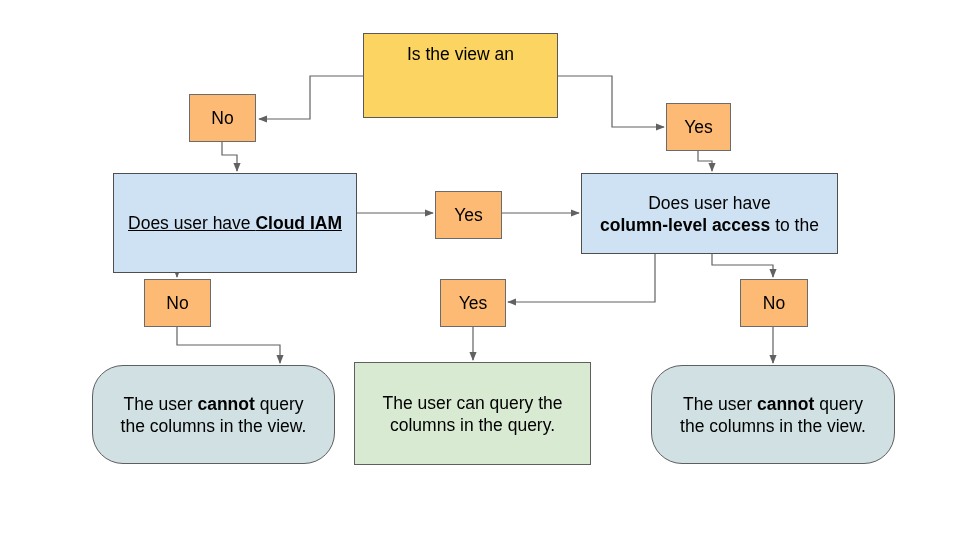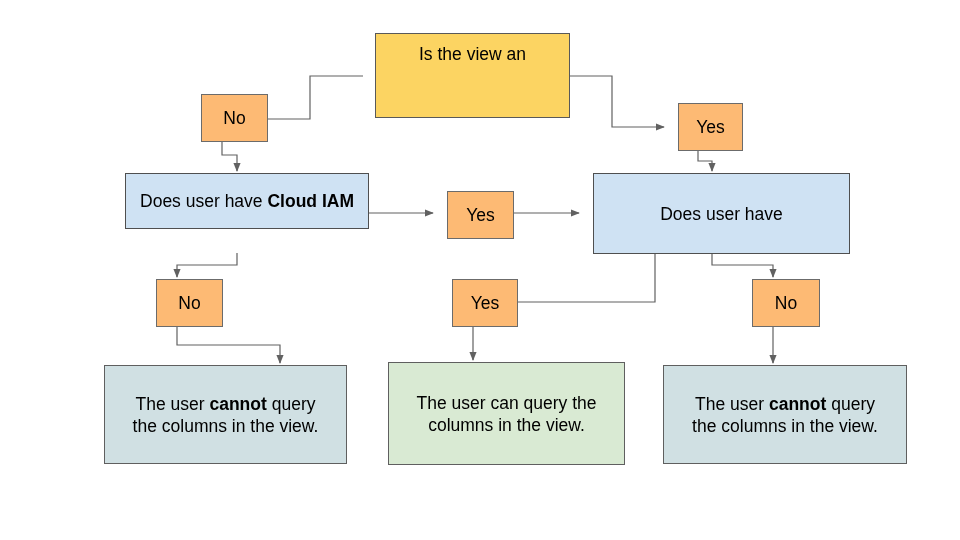--- a/index.html
+++ b/index.html
@@ -1,40 +1,40 @@
 <!DOCTYPE html>
 <html><head>
 <meta charset="utf-8">
 <style>
   html,body{margin:0;padding:0;background:#fff;}
   .stage{position:relative;width:960px;height:540px;background:#ffffff;overflow:hidden;
          font-family:"Liberation Sans","DejaVu Sans",sans-serif;color:#000;}
   .wires{position:absolute;left:0;top:0;width:960px;height:540px;pointer-events:none;}
   .node{position:absolute;display:flex;flex-direction:column;align-items:center;justify-content:center;
         font-size:17.5px;line-height:22px;border:1px solid #5f5f5f;
-        box-sizing:border-box;margin-left:12px;}
+        box-sizing:border-box;}
   .node .ln{display:block;white-space:nowrap;}
   .plain{background:#fdba74;border-color:#6b6b6b;}
   .q-yellow{background:#FCD462;border-color:#595959;justify-content:flex-start;padding-top:9px;}
   .q-blue{background:#CFE2F3;border-color:#4f4f4f;}
-  .o-gray{background:#D0E0E3;border-color:#5f5f5f;}
+  .o-gray{background:#D0E0E3;border-color:#5f5f5f;border-radius:31px;}
   .o-green{background:#D9EAD3;border-color:#5f5f5f;}
   b{font-weight:bold;}
   
   #n-root   {left:363px;top:33px; width:195px;height:85px;}
   #n-no1    {left:189px;top:94px; width:67px; height:48px;}
   #n-yes1   {left:666px;top:103px;width:65px; height:48px;}
-  #n-iam    {left:113px;top:173px;width:244px;height:56px;}
+  #n-iam    {left:113px;top:173px;width:244px;height:100px;text-decoration:underline;}
   #n-yesmid {left:435px;top:191px;width:67px; height:48px;}
   #n-col    {left:581px;top:173px;width:257px;height:81px;}
   #n-no2    {left:144px;top:279px;width:67px; height:48px;}
   #n-yes2   {left:440px;top:279px;width:66px; height:48px;}
   #n-no3    {left:740px;top:279px;width:68px; height:48px;}
   #n-out-l  {left:92px; top:365px;width:243px;height:99px;}
-  #n-out-m  {left:376px;top:362px;width:237px;height:103px;}
+  #n-out-m  {left:354px;top:362px;width:237px;height:103px;}
   #n-out-r  {left:651px;top:365px;width:244px;height:99px;}
 </style>
 </head>
 <body>
 
 <div class="stage">
 
   <svg class="wires" viewBox="0 0 960 540" xmlns="http://www.w3.org/2000/svg">
     <defs>
       <marker id="arr" viewBox="0 0 10 10" refX="9" refY="5" markerWidth="7.5" markerHeight="7.5" orient="auto-start-reverse">
@@ -72,20 +72,21 @@
   <div class="node q-blue" id="n-iam">
     <span class="ln"><span>Does user have </span><b>Cloud IAM</b></span>
   </div>
 
   <div class="node plain" id="n-yesmid">
     <span>Yes</span>
   </div>
 
   <div class="node q-blue" id="n-col">
     <span class="ln">Does user have</span>
+    <span class="ln"><b>column-level access</b><span> to the</span></span>
   </div>
 
   <div class="node plain" id="n-no2">
     <span>No</span>
   </div>
 
   <div class="node plain" id="n-yes2">
     <span>Yes</span>
   </div>
 
@@ -93,21 +94,21 @@
     <span>No</span>
   </div>
 
   <div class="node o-gray" id="n-out-l">
     <span class="ln"><span>The user </span><b>cannot</b><span> query</span></span>
     <span class="ln">the columns in the view.</span>
   </div>
 
   <div class="node o-green" id="n-out-m">
     <span class="ln">The user can query the</span>
-    <span class="ln">columns in the view.</span>
+    <span class="ln">columns in the query.</span>
   </div>
 
   <div class="node o-gray" id="n-out-r">
     <span class="ln"><span>The user </span><b>cannot</b><span> query</span></span>
     <span class="ln">the columns in the view.</span>
   </div>
 
 </div>
 
 </body></html>

